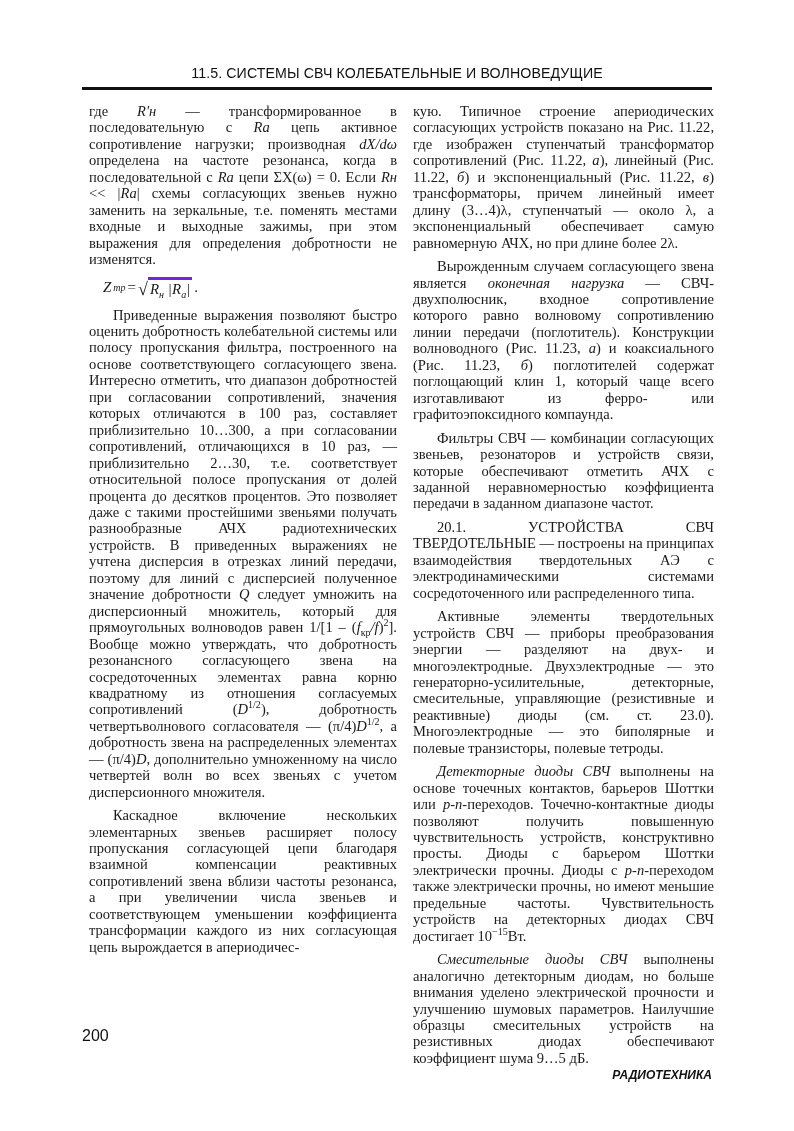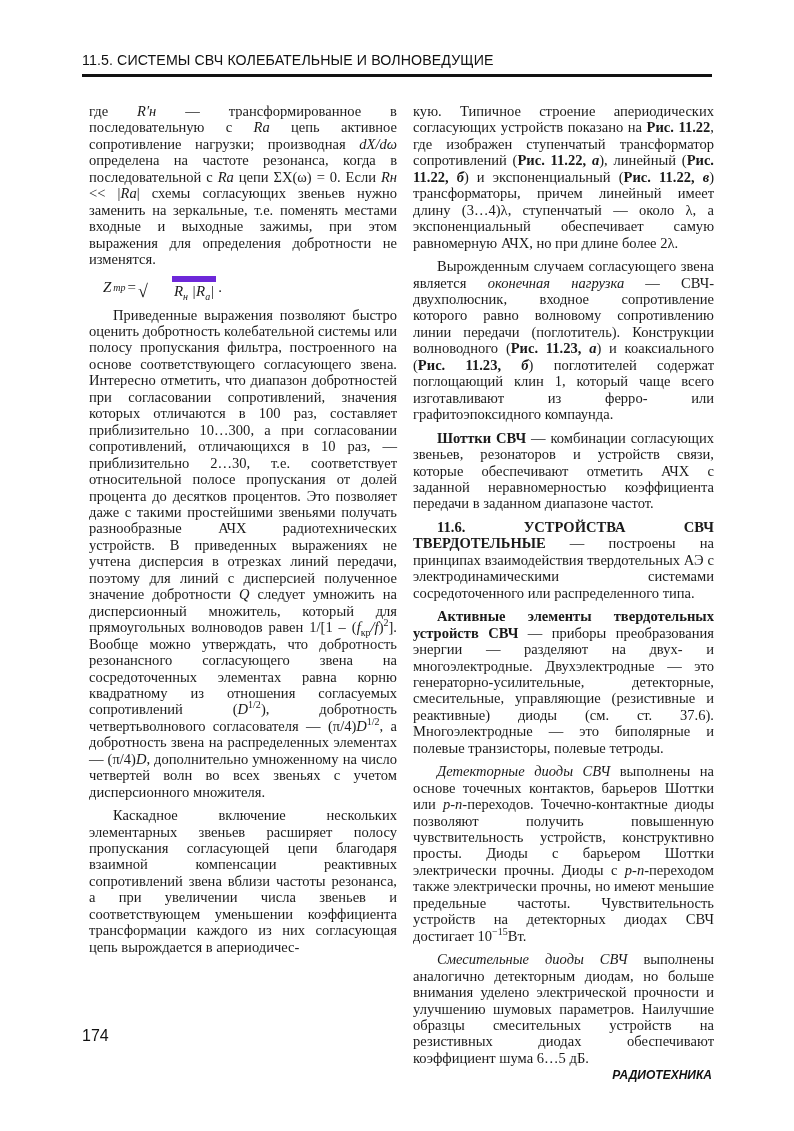--- a/index.html
+++ b/index.html
@@ -1,32 +1,32 @@
 <!DOCTYPE html>
 <html><head>
 <meta charset="utf-8">
 <style>
   html, body { margin:0; padding:0; background:#ffffff; }
   body { width:794px; height:1131px; position:relative; overflow:hidden; color:#1a1a1a; }
-  .header { position:absolute; left:82px; top:51px; width:630px; }
+  .header { position:absolute; left:82px; top:64px; width:630px;text-align:center; }
   .header-title { font-family:"Liberation Sans", sans-serif; font-size:14.2px; letter-spacing:0.1px; color:#111; display:block; line-height:18px; }
   .header-rule { position:absolute; left:0; top:23px; width:630px; height:3px; background:#111; }
   .col { position:absolute; top:103px; width:308px; font-family:"Liberation Serif", serif; font-size:14.55px; line-height:16.45px; text-align:justify; hyphens:manual; }
   .col-left { left:89px; }
   .col-right { left:413px; width:301px; }
   .col p { margin:0; text-indent:0; }
   .col p.ind { text-indent:24px; }
   .col p.gap { margin-top:7px; }
   .i { font-style:italic;margin-top:40px; }
-  .b { font-weight:bold; }
+  .b { font-weight:normal; }
   sub, sup { font-size:10px; line-height:0; }
   .formula { margin:9px 0 8px 14px; font-style:italic; font-size:15px; display:flex; align-items:center; gap:2px; height:22px; }
   .sqrt { display:inline-flex; align-items:flex-end; }
   .sqrt-sign { font-style:normal; font-size:18px; line-height:18px; }
-  .sqrt-body { border-top:6px solid #6d28d9; padding:0 2px; line-height:18px;margin-left:24px; }
+  .sqrt-body { border-top:3px solid #6d28d9; padding:0 2px; line-height:18px; }
   .footer-page { position:absolute; left:82px; top:1027px; font-family:"Liberation Sans", sans-serif; font-size:16px; color:#111; }
   .footer-pub { position:absolute; right:82px; top:1068px; font-family:"Liberation Sans", sans-serif; font-size:12px; font-weight:bold; font-style:italic; color:#111; }
 </style>
 </head>
 <body>
 
 <div class="header">
   <span class="header-title">11.5. СИСТЕМЫ СВЧ КОЛЕБАТЕЛЬНЫЕ И ВОЛНОВЕДУЩИЕ</span>
   <div class="header-rule"></div>
 </div>
@@ -49,25 +49,25 @@
   <p class="ind"><span>Приведенные выражения позволяют быстро оценить добротность колебательной системы или полосу пропускания фильтра, построенного на основе соответствующего согласующего звена. Интересно отметить, что диапазон добротностей при согласовании сопротивлений, значения которых отличаются в 100 раз, составляет приблизительно 10…300, а при согласовании сопротивлений, отличающихся в 10 раз, — приблизительно 2…30, т.е. соответствует относительной полосе пропускания от долей процента до десятков процентов. Это позволяет даже с такими простейшими звеньями получать разнообразные АЧХ радиотехнических устройств. В приведенных выражениях не учтена дисперсия в отрезках линий передачи, поэтому для линий с дисперсией полученное значение добротности </span><span class="i">Q</span><span> следует умножить на дисперсионный множитель, который для прямоугольных волноводов равен 1/[1 – (</span><span class="i">f</span><sub>кр</sub><span class="i">/f</span><span>)</span><sup>2</sup><span>]. Вообще можно утверждать, что добротность резонансного согласующего звена на сосредоточенных элементах равна корню квадратному из отношения согласуемых сопротивлений (</span><span class="i">D</span><sup>1/2</sup><span>), добротность четвертьволнового согласователя — (π/4)</span><span class="i">D</span><sup>1/2</sup><span>, а добротность звена на распределенных элементах — (π/4)</span><span class="i">D</span><span>, дополнительно умноженному на число четвертей волн во всех звеньях с учетом дисперсионного множителя.</span></p>
 
   <p class="ind gap"><span>Каскадное включение нескольких элементарных звеньев расширяет полосу пропускания согласующей цепи благодаря взаимной компенсации реактивных сопротивлений звена вблизи частоты резонанса, а при увеличении числа звеньев и соответствующем уменьшении коэффициента трансформации каждого из них согласующая цепь вырождается в апериодичес-</span></p>
 </div>
 
 <div class="col col-right">
   <p><span>кую. Типичное строение апериодических согласующих устройств показано на </span><span class="b">Рис. 11.22</span><span>, где изображен ступенчатый трансформатор сопротивлений (</span><span class="b"><span>Рис. 11.22, </span><span class="i">а</span></span><span>), линейный (</span><span class="b"><span>Рис. 11.22, </span><span class="i">б</span></span><span>) и экспоненциальный (</span><span class="b"><span>Рис. 11.22, </span><span class="i">в</span></span><span>) трансформаторы, причем линейный имеет длину (3…4)λ, ступенчатый — около λ, а экспоненциальный обеспечивает самую равномерную АЧХ, но при длине более 2λ.</span></p>
 
   <p class="ind gap"><span>Вырожденным случаем согласующего звена является </span><span class="i">оконечная нагрузка</span><span> — СВЧ-двухполюсник, входное сопротивление которого равно волновому сопротивлению линии передачи (поглотитель). Конструкции волноводного (</span><span class="b"><span>Рис. 11.23, </span><span class="i">а</span></span><span>) и коаксиального (</span><span class="b"><span>Рис. 11.23, </span><span class="i">б</span></span><span>) поглотителей содержат поглощающий клин 1, который чаще всего изготавливают из ферро- или графитоэпоксидного компаунда.</span></p>
 
-  <p class="ind gap"><span class="b">Шоттки СВЧ</span><span> — комбинации согласующих звеньев, резонаторов и устройств связи, которые обеспечивают отметить АЧХ с заданной неравномерностью коэффициента передачи в заданном диапазоне частот.</span></p>
+  <p class="ind gap"><span class="b">Фильтры СВЧ</span><span> — комбинации согласующих звеньев, резонаторов и устройств связи, которые обеспечивают отметить АЧХ с заданной неравномерностью коэффициента передачи в заданном диапазоне частот.</span></p>
 
-  <p class="ind gap"><span class="b">11.6. УСТРОЙСТВА СВЧ ТВЕРДОТЕЛЬНЫЕ</span><span> — построены на принципах взаимодействия твердотельных АЭ с электродинамическими системами сосредоточенного или распределенного типа.</span></p>
+  <p class="ind gap"><span class="b">20.1. УСТРОЙСТВА СВЧ ТВЕРДОТЕЛЬНЫЕ</span><span> — построены на принципах взаимодействия твердотельных АЭ с электродинамическими системами сосредоточенного или распределенного типа.</span></p>
 
-  <p class="ind gap"><span class="b">Активные элементы твердотельных устройств СВЧ</span><span> — приборы преобразования энергии — разделяют на двух- и многоэлектродные. Двухэлектродные — это генераторно-усилительные, детекторные, смесительные, управляющие (резистивные и реактивные) диоды (см. ст. 37.6). Многоэлектродные — это биполярные и полевые транзисторы, полевые тетроды.</span></p>
+  <p class="ind gap"><span class="b">Активные элементы твердотельных устройств СВЧ</span><span> — приборы преобразования энергии — разделяют на двух- и многоэлектродные. Двухэлектродные — это генераторно-усилительные, детекторные, смесительные, управляющие (резистивные и реактивные) диоды (см. ст. 23.0). Многоэлектродные — это биполярные и полевые транзисторы, полевые тетроды.</span></p>
 
   <p class="ind gap"><span class="i">Детекторные диоды СВЧ</span><span> выполнены на основе точечных контактов, барьеров Шоттки или </span><span class="i">p-n</span><span>-переходов. Точечно-контактные диоды позволяют получить повышенную чувствительность устройств, конструктивно просты. Диоды с барьером Шоттки электрически прочны. Диоды с </span><span class="i">p-n</span><span>-переходом также электрически прочны, но имеют меньшие предельные частоты. Чувствительность устройств на детекторных диодах СВЧ достигает 10</span><sup>−15</sup><span>Вт.</span></p>
 
-  <p class="ind gap"><span class="i">Смесительные диоды СВЧ</span><span> выполнены аналогично детекторным диодам, но больше внимания уделено электрической прочности и улучшению шумовых параметров. Наилучшие образцы смесительных устройств на резистивных диодах обеспечивают коэффициент шума 6…5 дБ.</span></p>
+  <p class="ind gap"><span class="i">Смесительные диоды СВЧ</span><span> выполнены аналогично детекторным диодам, но больше внимания уделено электрической прочности и улучшению шумовых параметров. Наилучшие образцы смесительных устройств на резистивных диодах обеспечивают коэффициент шума 9…5 дБ.</span></p>
 </div>
 
-<div class="footer-page">174</div>
+<div class="footer-page">200</div>
 <div class="footer-pub">РАДИОТЕХНИКА</div>
 
 </body></html>

